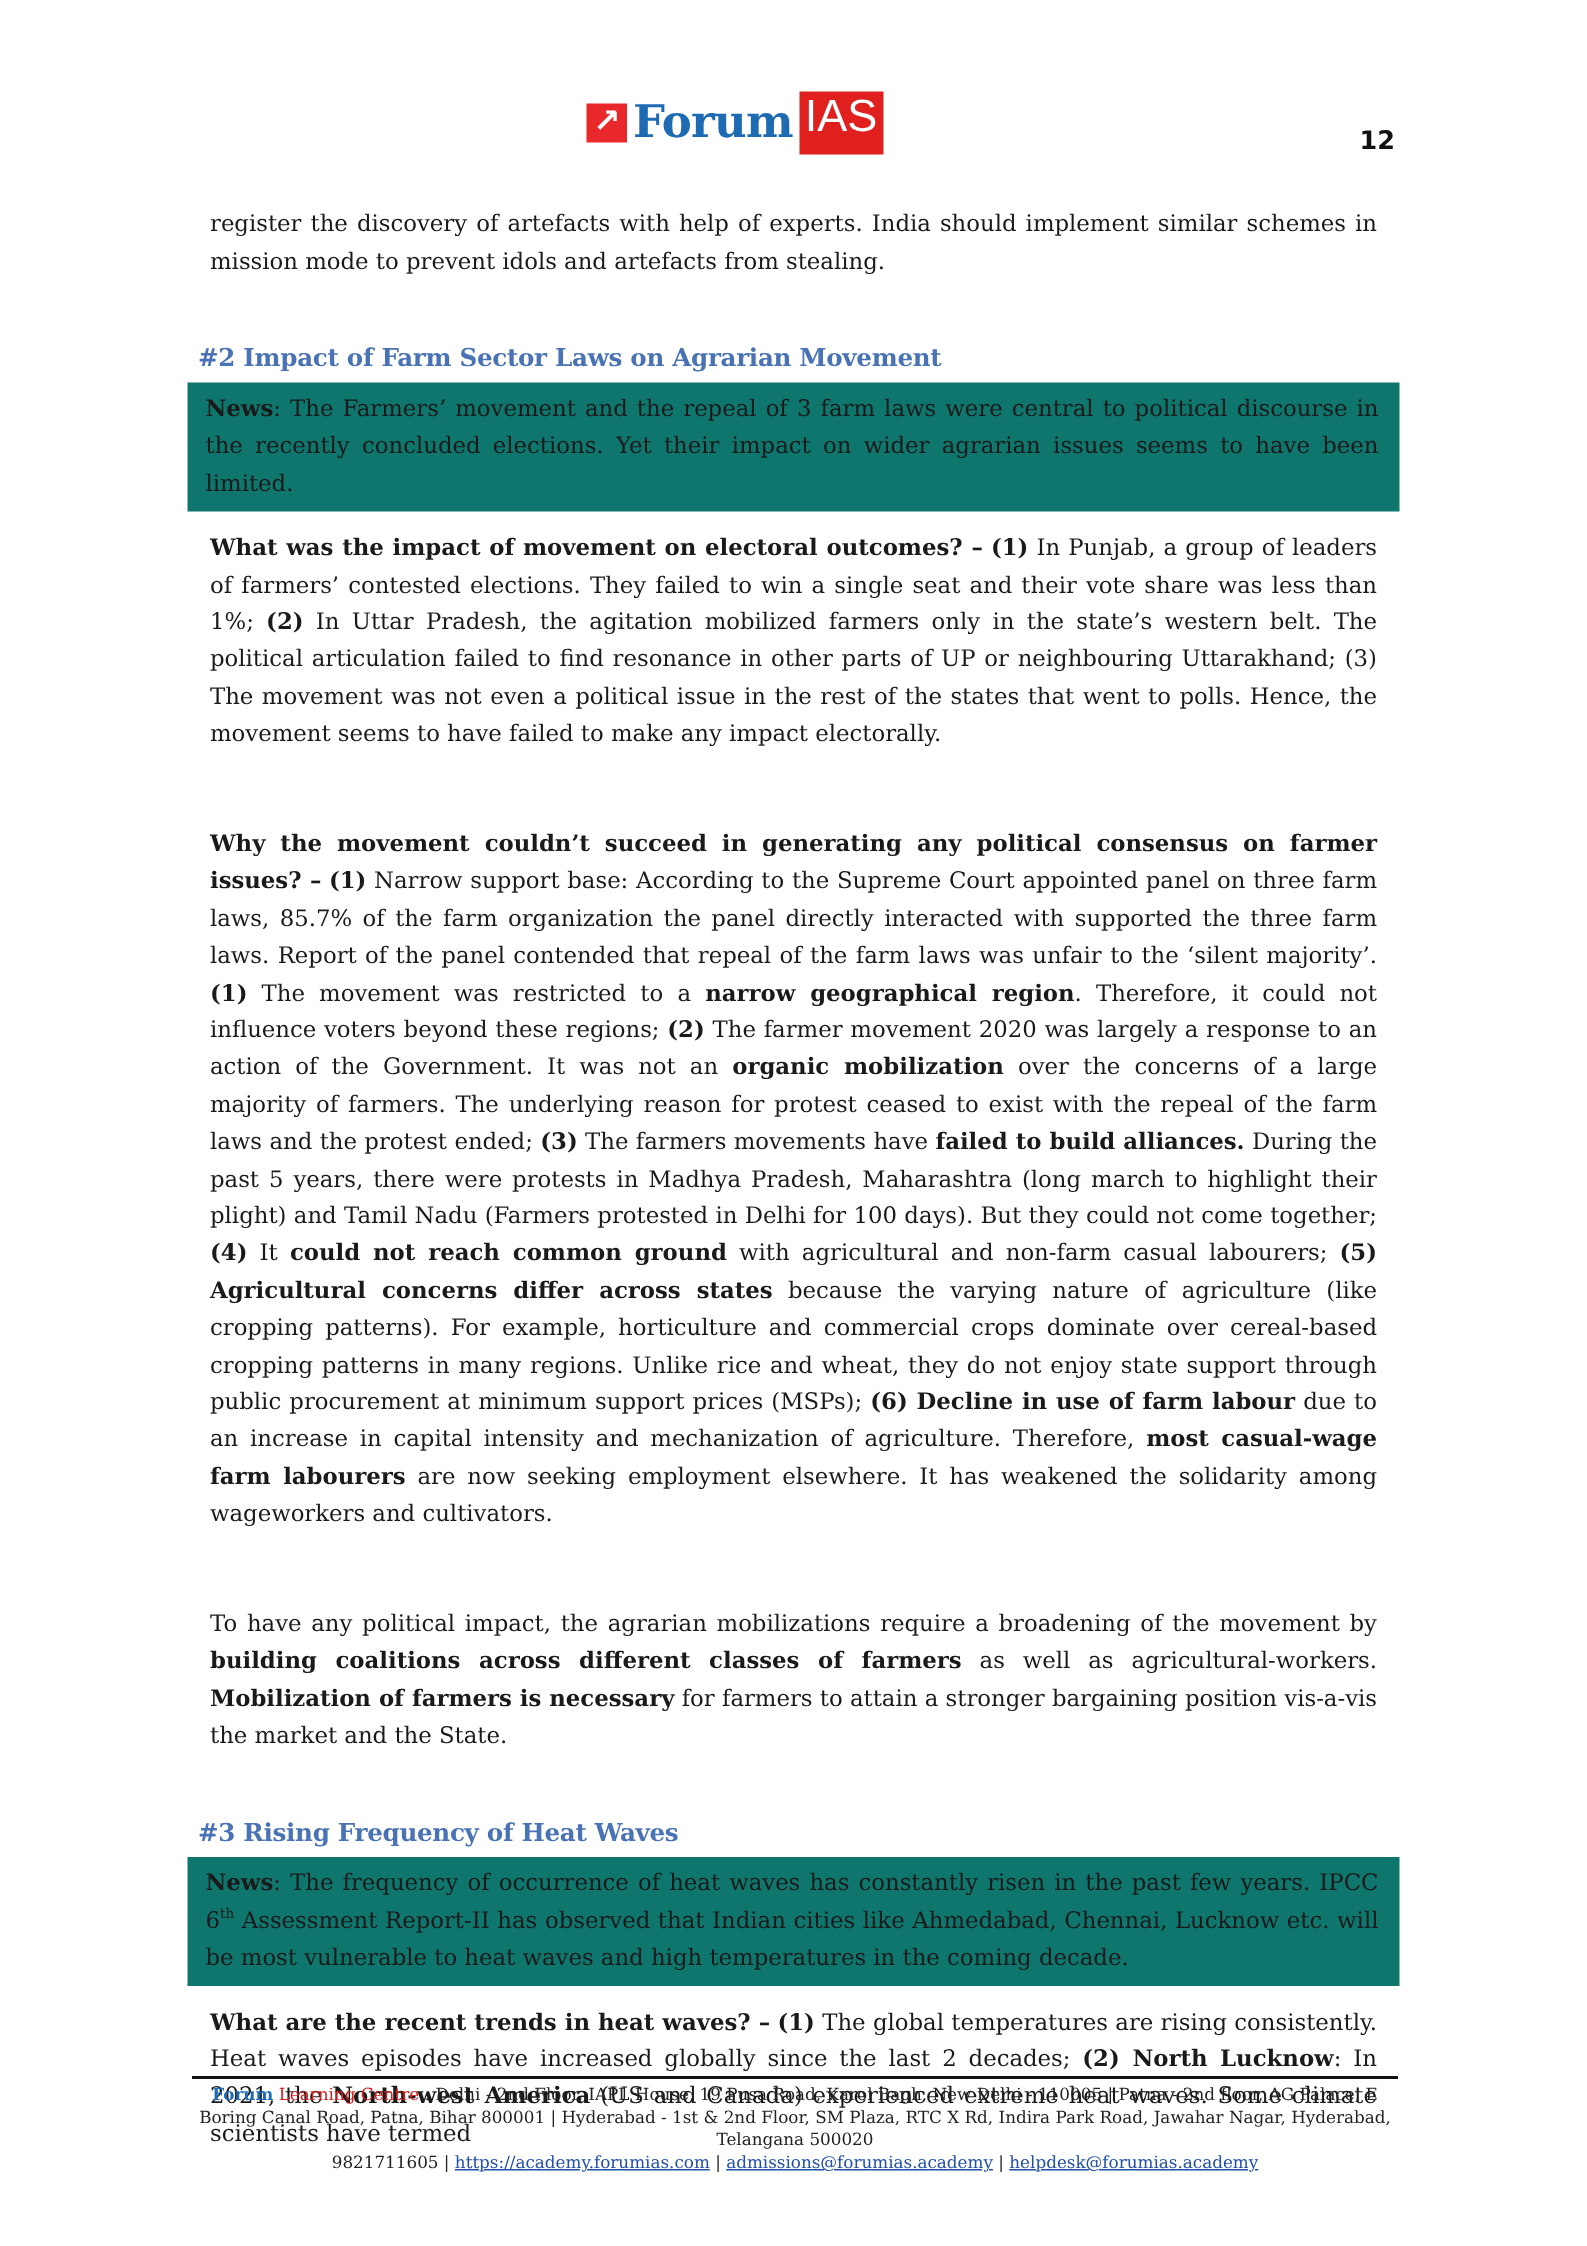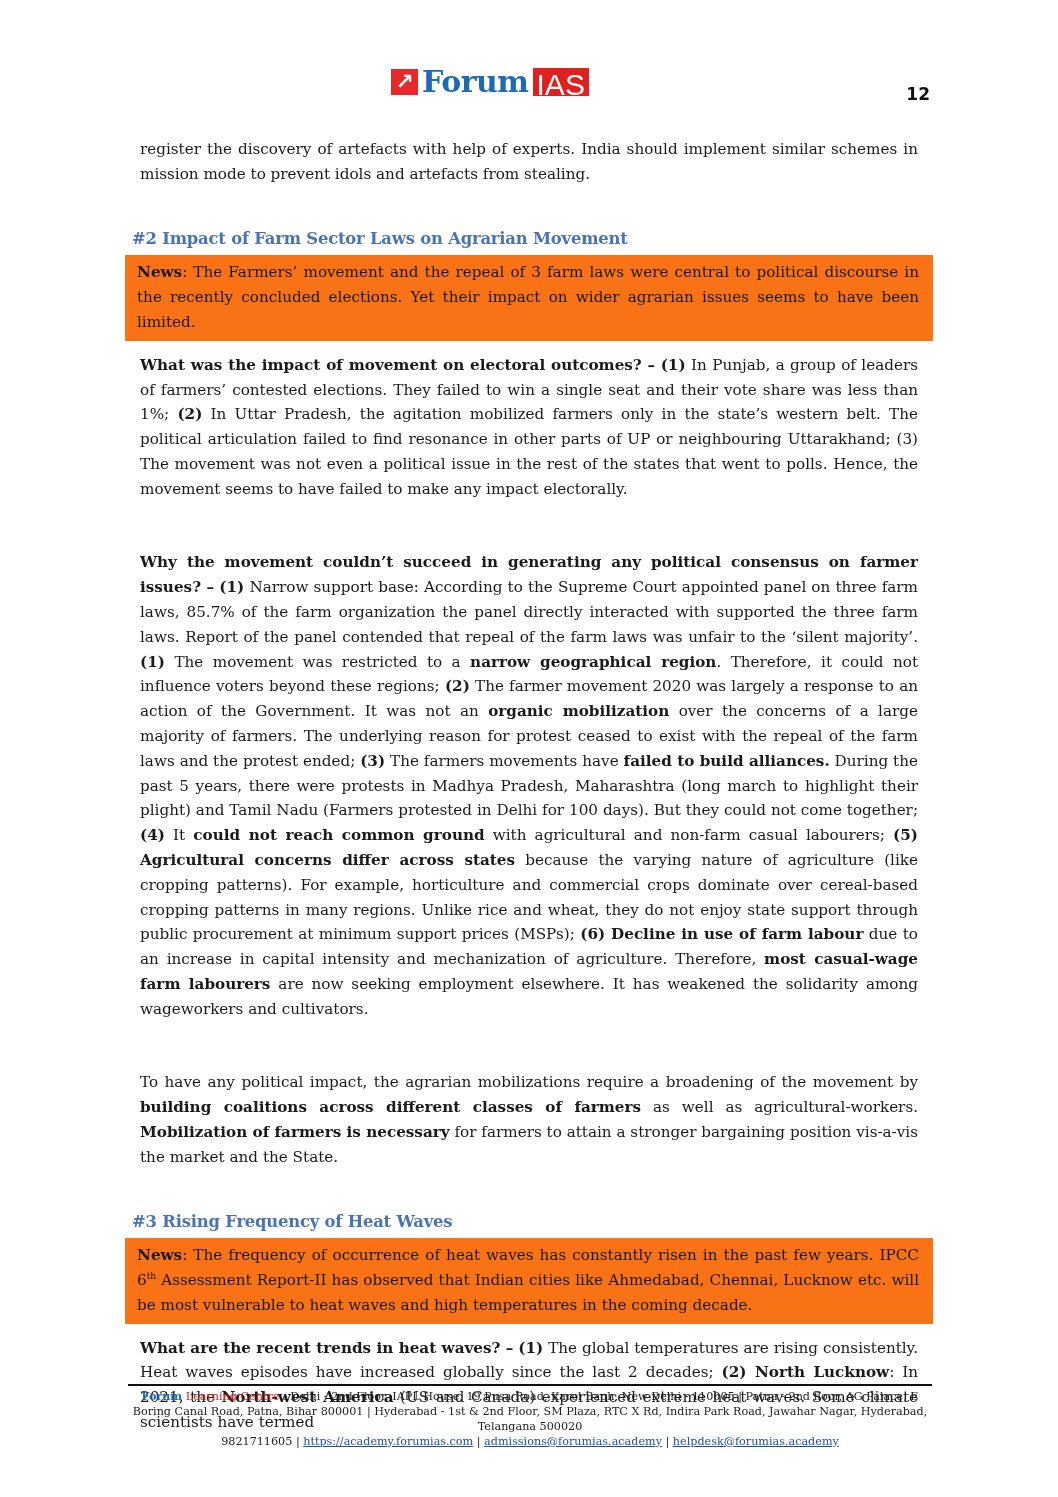--- a/index.html
+++ b/index.html
@@ -7,29 +7,29 @@
       font-family: "DejaVu Serif", "Liberation Serif", serif; color: #1a1a1a; }
 
     .header { position: absolute; top: 62px; left: 0; width: 1058px; height: 44px; }
     .logo { position: absolute; left: 391px; top: 0; height: 40px; display: flex; align-items: center; }
     .logo-arrow { width: 27px; height: 26px; background: #e8282b; color: #fff; display: flex;
       align-items: center; justify-content: center; font-size: 22px; font-weight: bold;
       font-family: "DejaVu Sans", sans-serif; line-height: 1; margin-right: 4px; }
     .logo-forum { color: #1f6bb3; font-family: "DejaVu Serif", serif; font-weight: bold; font-size: 30px;
       letter-spacing: -0.5px; line-height: 1; }
     .logo-ias { background: #e01f1f; color: #fff; font-family: "Liberation Sans", sans-serif;
-      font-size: 30px; padding: 0 4px; margin-left: 4px; height: 28px; line-height: 34px; }
+      font-size: 30px; padding: 0 4px; margin-left: 4px; height: 42px; line-height: 34px; }
     .page-number { position: absolute; right: 128px; top: 22px; font-family: "DejaVu Sans", sans-serif;
       font-size: 17px; font-weight: bold; color: #111; }
 
     .content { position: absolute; left: 128px; top: 125px; width: 802px; font-size: 15.2px; line-height: 24.8px; }
     .p { text-align: justify; margin: 12px; }
     .gap { height: 24.8px; }
     .heading { color: #4a73b5; font-weight: bold; font-size: 16.4px; margin: 4px; line-height: 24px; letter-spacing: -0.2px; }
-    .news-box { background: #f97316; padding: 5px 14px 6px 12px; margin: 4px -3px 10px -3px; text-align: justify; }
+    .news-box { background: #0f766e; padding: 5px 14px 6px 12px; margin: 4px -3px 10px -3px; text-align: justify; }
     b { font-weight: bold; }
     sup { font-size: 9px; line-height: 0; }
 
     .footer { position: absolute; top: 1384px; left: 128px; width: 804px; }
     .footer-rule { height: 2px; background: #111; margin-bottom: 3px; }
     .footer-text { font-size: 11.2px; line-height: 15px; text-align: center; color: #222;
       font-family: "DejaVu Serif", serif; }
     .f-forum { color: #1f6bb3; font-weight: bold; }
     .f-lc { color: #d42020; }
     .f-link { color: #1f4fa8; text-decoration: underline; }

